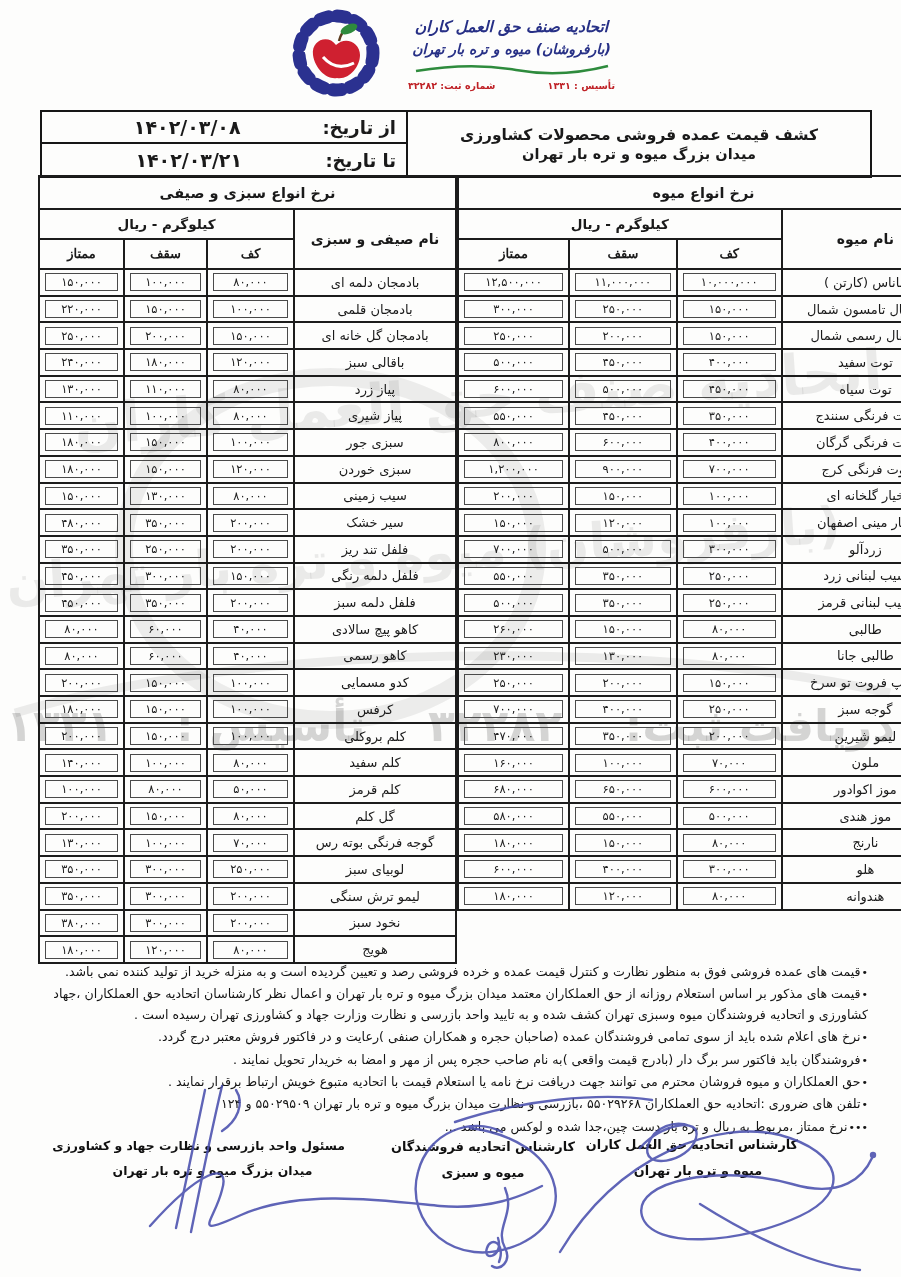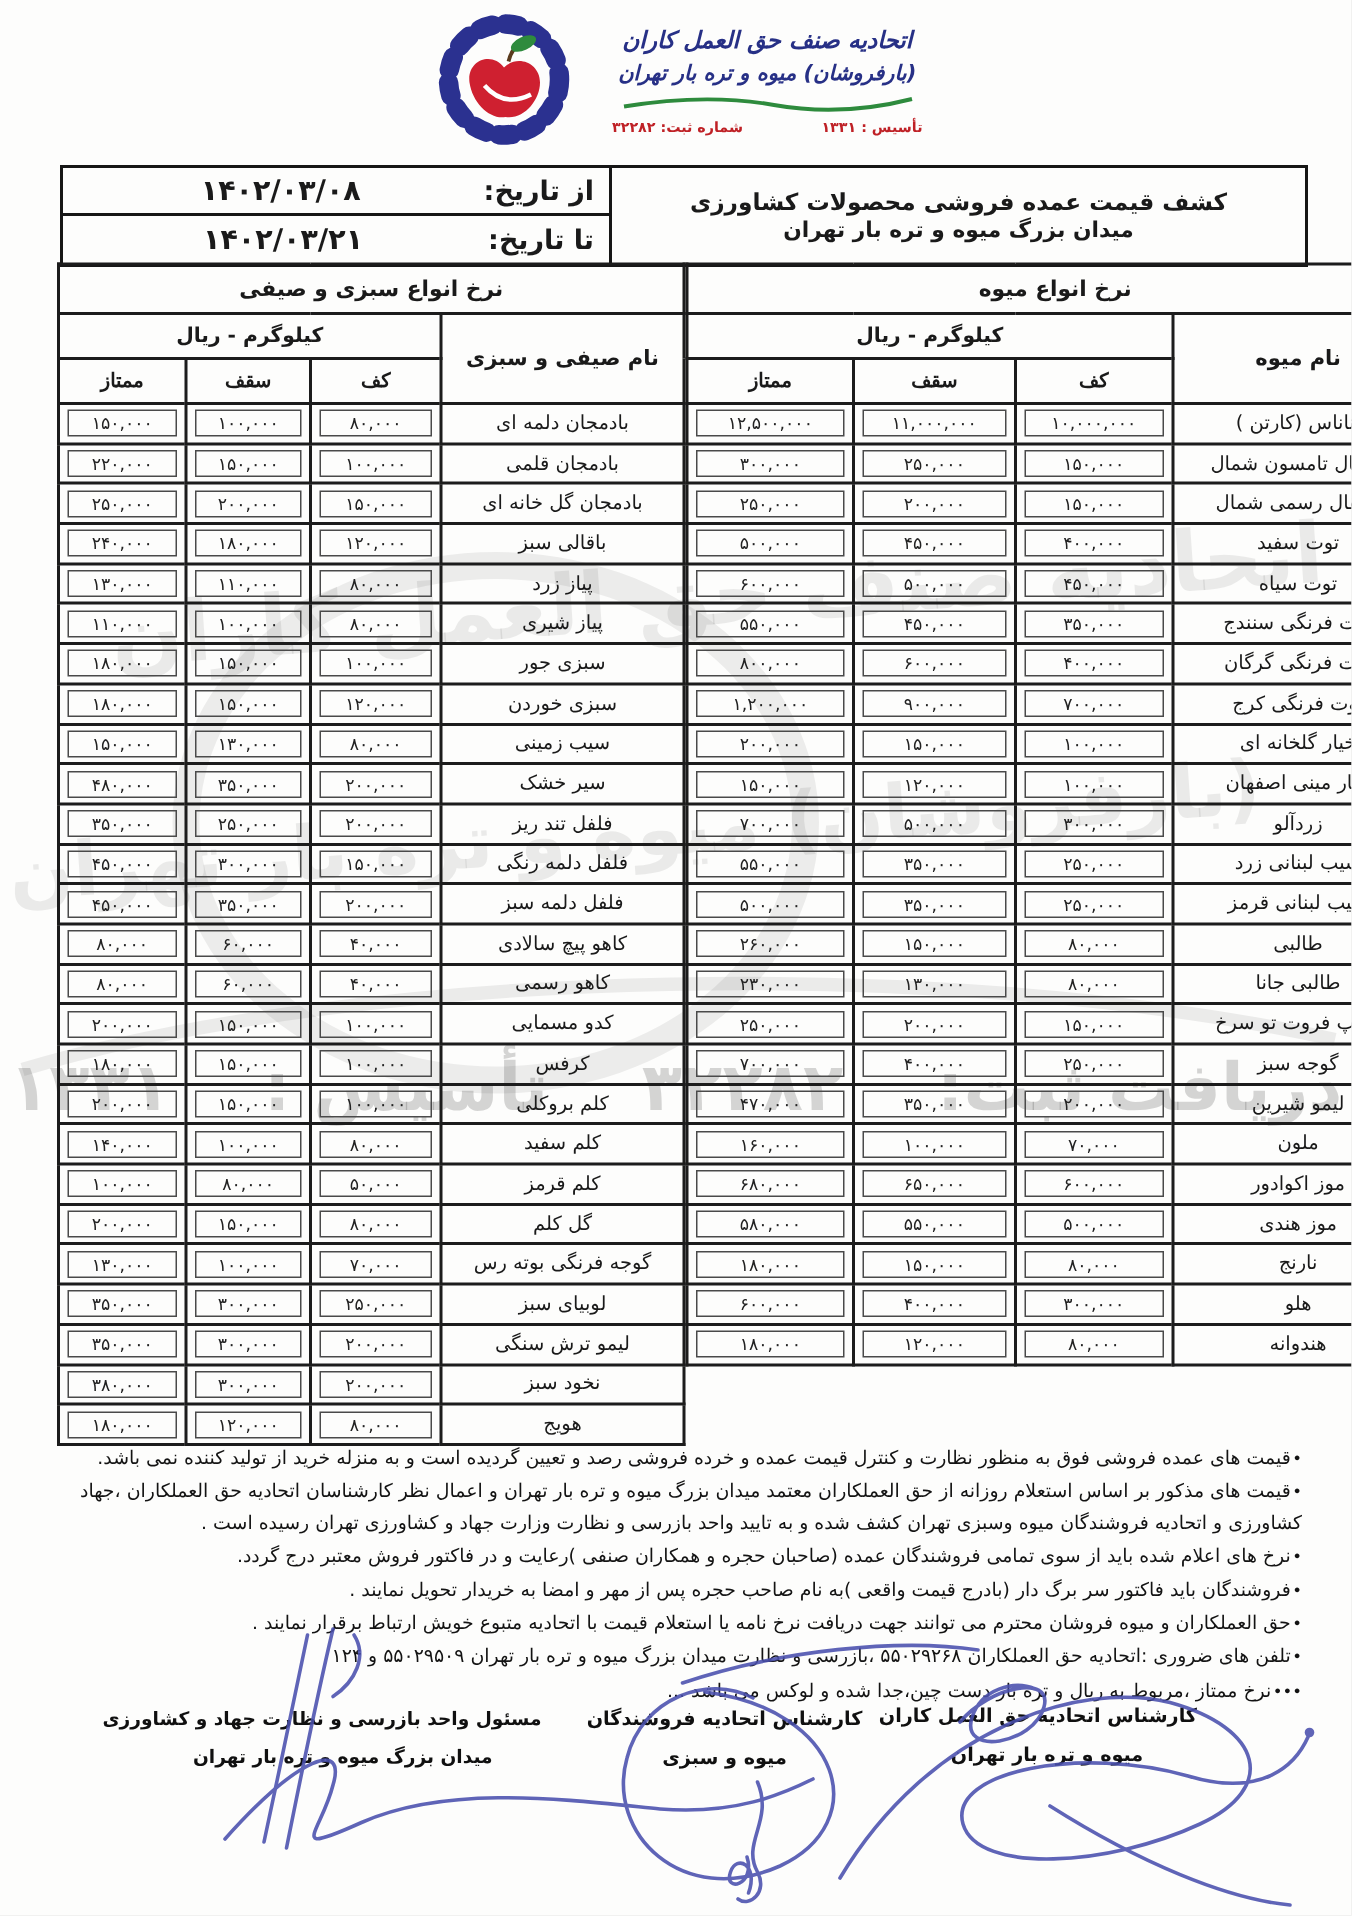--- a/index.html
+++ b/index.html
@@ -58,21 +58,21 @@
   
   .notes{position:absolute;top:962px;right:33px;left:33px;z-index:1;
     font-size:12.6px;line-height:1.62;text-align:right;color:#131313;}
   .notes p{margin:0 0 2px 0;}
   .bullet{display:inline-block;font-size:11px;margin-left:1px;}
   
   .sign{position:absolute;z-index:1;text-align:center;font-weight:bold;font-size:12.8px;
     line-height:2;white-space:nowrap;color:#101010;}
   .sign-right{top:1132px;left:598px;width:200px;}
   .sign-mid{top:1134px;left:390px;width:186px;}
-  .sign-left{top:1134px;left:96px;width:265px;font-size:12.4px;}
+  .sign-left{top:1134px;left:80px;width:265px;font-size:12.4px;}
   
   .ink{position:absolute;inset:0;z-index:3;pointer-events:none;}
 </style>
 </head>
 <body>
 
 <div class="sheet">
 
   <div class="wm">
     <div class="wm-ellipse"></div>

